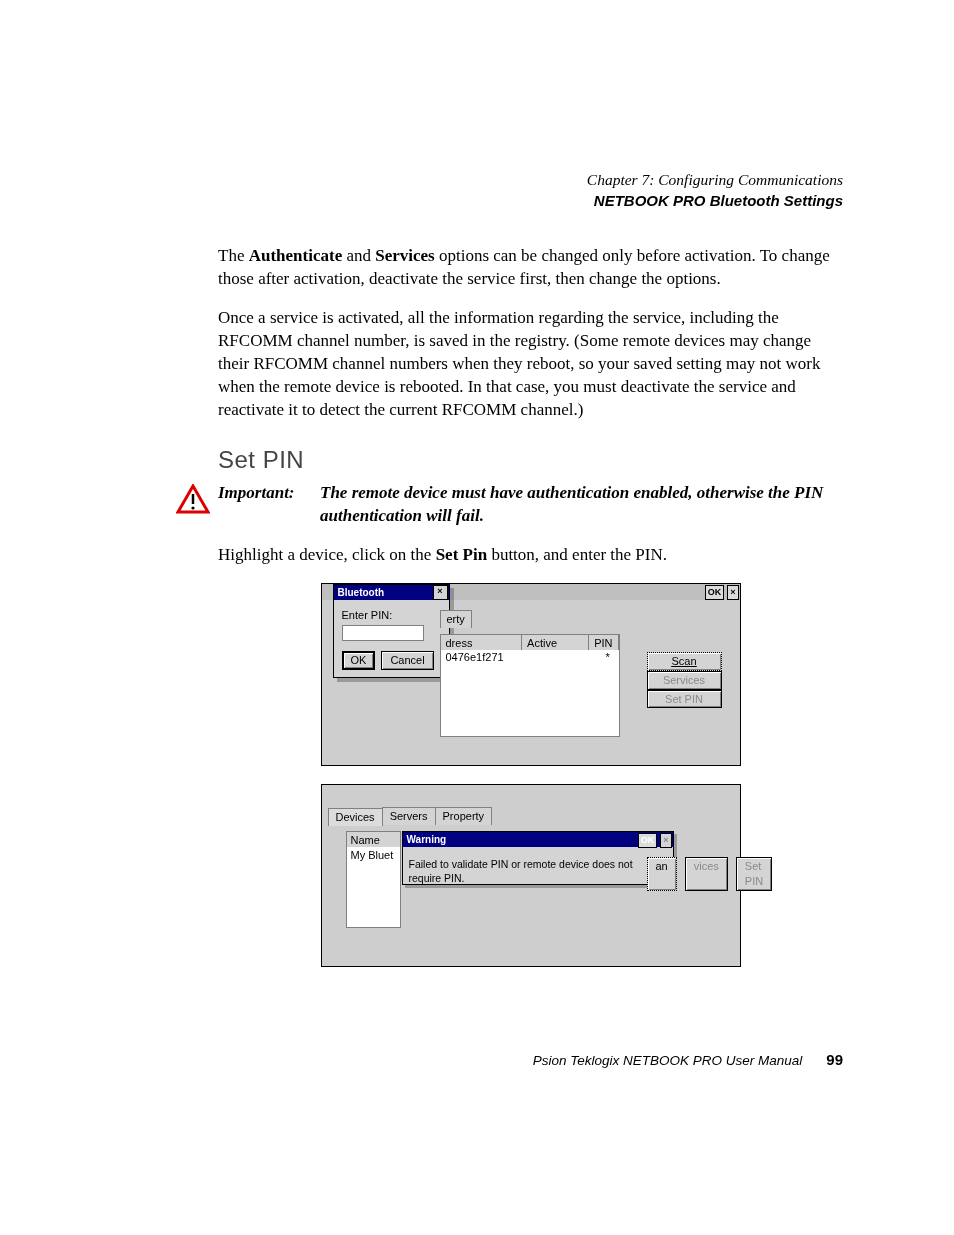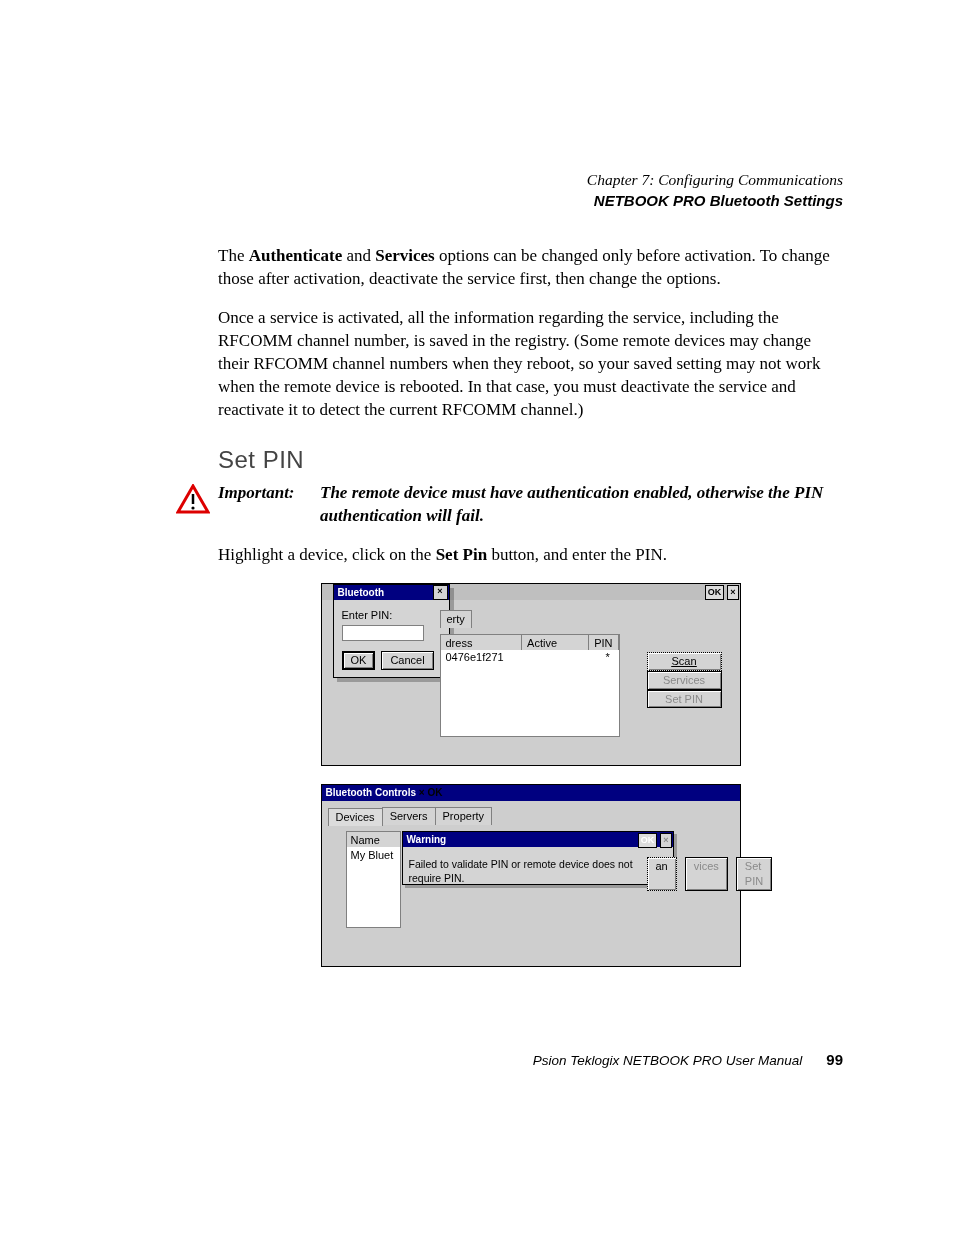--- a/index.html
+++ b/index.html
@@ -282,25 +282,20 @@
 
     <div class="sidebtns1">
       <div class="winbtn scan-btn"><u>Scan</u></div>
       <div class="winbtn disabled">Services</div>
       <div class="winbtn disabled">Set PIN</div>
     </div>
   </div>
 
 
   <div class="shot shot2">
-    <div class="titlebar2">
-      <span>Bluetooth Controls</span>
-      <span class="x-box">×</span>
-      <span class="ok-box">OK</span>
-    </div>
 
     <div class="tabstrip2">
       <span class="tab2 active">Devices</span><span class="tab2">Servers</span><span class="tab2">Property</span>
     </div>
 
     <div class="headers2">Name</div>
     <div class="listarea2">
       <div class="cell">My Bluet</div>
     </div>
 

